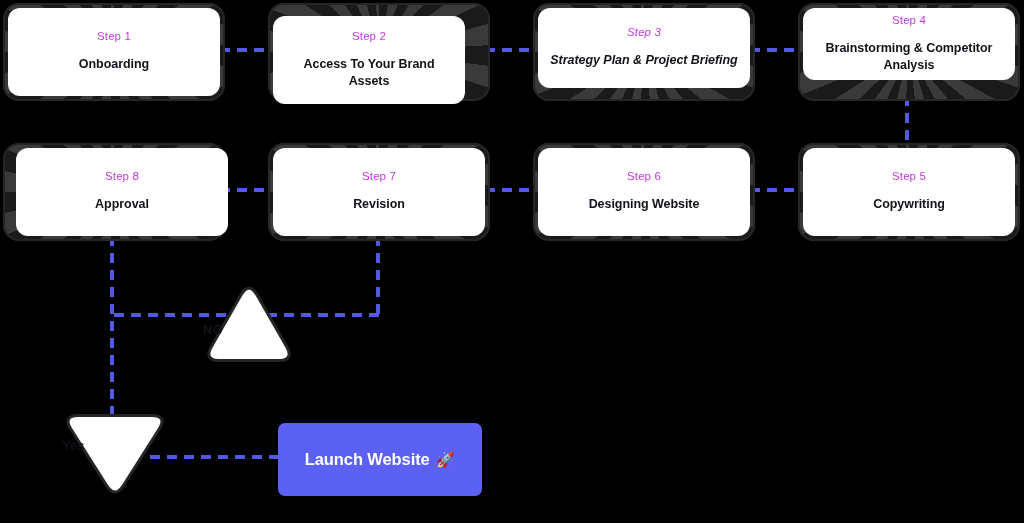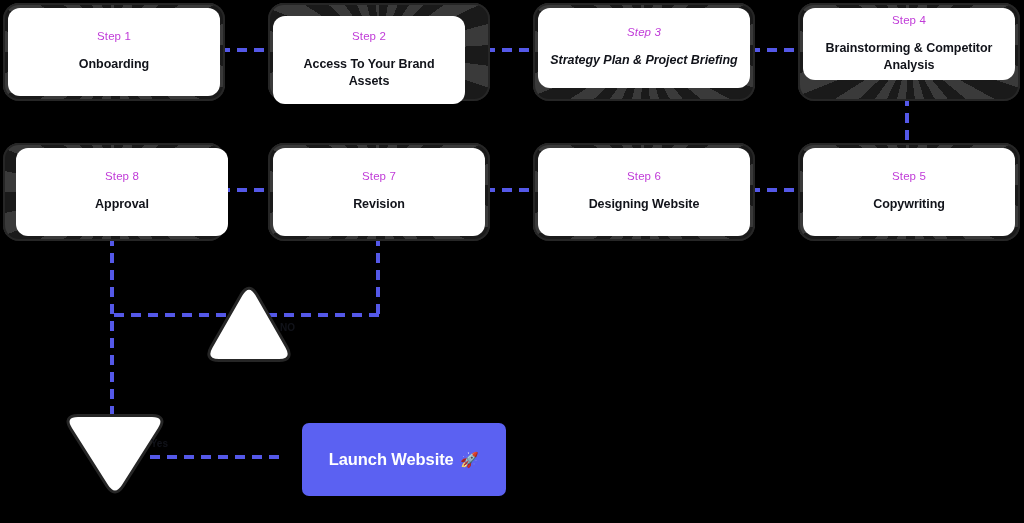--- a/index.html
+++ b/index.html
@@ -98,43 +98,42 @@
   .tri-wrap svg {
     position: absolute;
     inset: 0;
     width: 100%;
     height: 100%;
     overflow: visible;
   }
   .tri-label {
     position: absolute;
     width: 100%;
-    text-align: right;
+    text-align: left;
     color: #11131a;
-    font-size: 10px;
+    font-size: 13px;
     font-weight: 700;
     z-index: 5;
   }
 
   
   .launch-btn {
     position: absolute;
     display: flex;
     align-items: center;
     justify-content: center;
     border-radius: 7px;
     color: #ffffff;
     font-size: 16.5px;
     font-weight: 700;
     letter-spacing: -0.1px;
     z-index: 4;
     cursor: pointer;
     border: none;
     font-family: "Liberation Sans", sans-serif;
-    margin-left: 24px;
   }
   .rocket {
     margin-left: 7px;
     font-size: 15px;
     line-height: 1;
   }
 </style>
 </head>
 <body>
 

